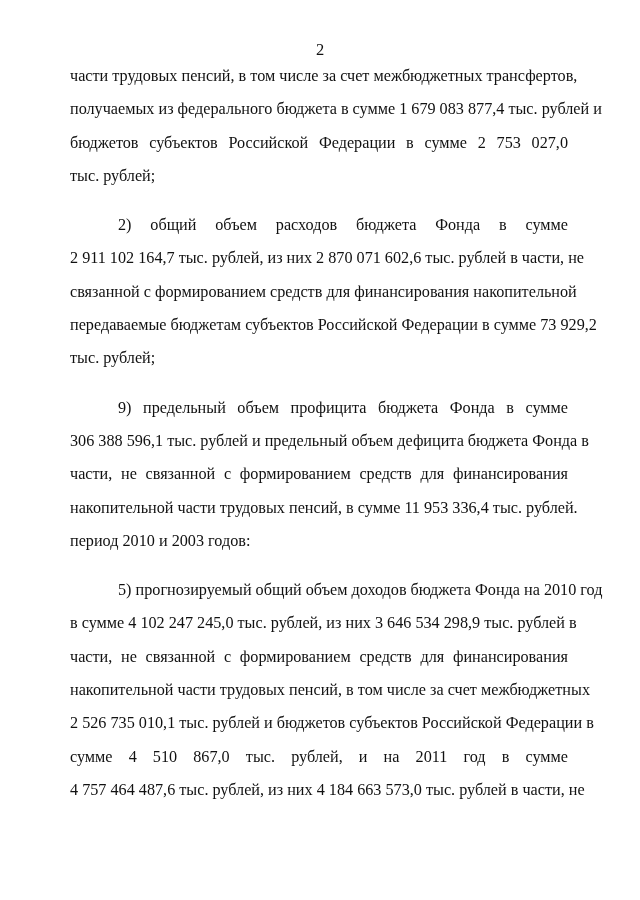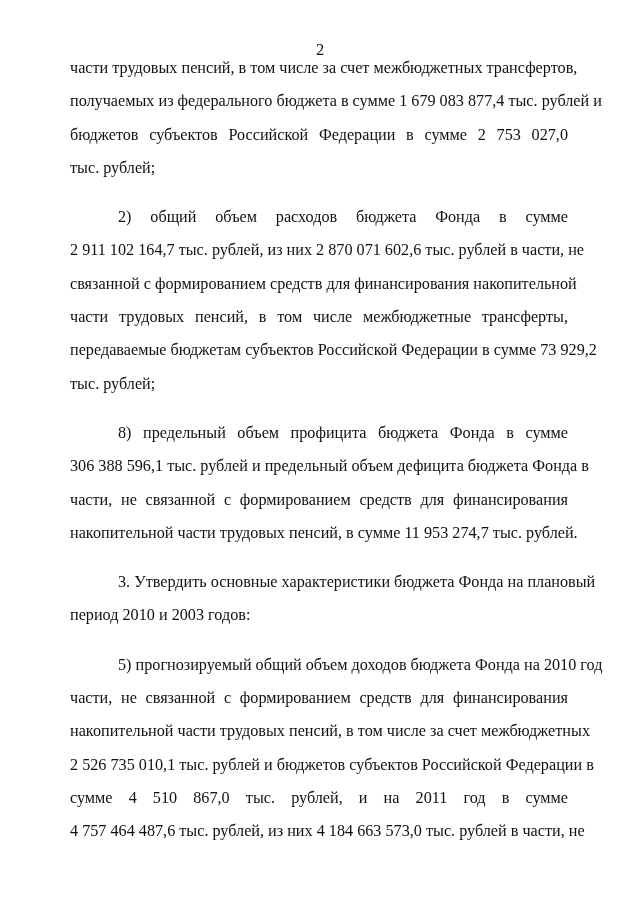--- a/index.html
+++ b/index.html
@@ -7,21 +7,21 @@
   .page {
     position: absolute; left: 0; top: 0; width: 640px; height: 900px;
     background: #ffffff; color: #111111;
     font-family: "Liberation Serif", "DejaVu Serif", serif;
   }
   .page-number {
     position: absolute; left: 0; width: 640px; top: 40px;
     text-align: center; font-size: 16.5px; line-height: 20px;
   }
   .body-text {
-    position: absolute; left: 70px; top: 52px; width: 498px;
+    position: absolute; left: 70px; top: 60px; width: 498px;
   }
   .line {
     font-size: 16.2px; line-height: 33.3px; height: 33.3px;
     white-space: nowrap; overflow: visible;
     text-align: justify; text-align-last: justify;
   }
   .line.last { text-align: left; text-align-last: left; font-family: Liberation Serif, serif; }
   .line.indent { padding-left: 48px; margin-top: 16px; }
 </style>
 </head>
@@ -36,39 +36,38 @@
       <div class="line">части трудовых пенсий, в том числе за счет межбюджетных трансфертов,</div>
       <div class="line">получаемых из федерального бюджета в сумме 1 679 083 877,4 тыс. рублей и</div>
       <div class="line">бюджетов субъектов Российской Федерации в сумме  2  753  027,0</div>
       <div class="line last">тыс. рублей;</div>
     </div>
 
     <div>
       <div class="line indent">2) общий объем расходов бюджета Фонда в сумме</div>
       <div class="line">2 911 102 164,7 тыс. рублей, из них 2 870 071 602,6 тыс. рублей в части, не</div>
       <div class="line">связанной с формированием средств для финансирования накопительной</div>
-      <div class="line">части трудовых пенсий, в том числе межбюджетные трансферты,</div>
       <div class="line">передаваемые бюджетам субъектов Российской Федерации в сумме 73 929,2</div>
       <div class="line last">тыс. рублей;</div>
     </div>
 
     <div>
-      <div class="line indent">8) предельный объем профицита бюджета Фонда в сумме</div>
+      <div class="line indent">9) предельный объем профицита бюджета Фонда в сумме</div>
       <div class="line">306 388 596,1 тыс. рублей и предельный объем дефицита бюджета Фонда в</div>
       <div class="line">части, не связанной с формированием средств для финансирования</div>
-      <div class="line last">накопительной части трудовых пенсий, в сумме 11 953 274,7 тыс. рублей.</div>
+      <div class="line last">накопительной части трудовых пенсий, в сумме 11 953 336,4 тыс. рублей.</div>
     </div>
 
     <div>
-      <div class="line indent">3. Утвердить основные характеристики бюджета Фонда на плановый</div>
       <div class="line last">период 2010 и  2003 годов:</div>
     </div>
 
     <div>
       <div class="line indent">5) прогнозируемый общий объем доходов бюджета Фонда на 2010 год</div>
+      <div class="line">в сумме 4 102 247 245,0  тыс. рублей, из них  3 646 534 298,9 тыс. рублей в</div>
       <div class="line">части, не связанной с формированием средств для финансирования</div>
       <div class="line">накопительной части трудовых пенсий, в том числе за счет межбюджетных</div>
       <div class="line">2 526 735 010,1 тыс. рублей и бюджетов субъектов Российской Федерации в</div>
       <div class="line">сумме 4 510 867,0 тыс. рублей, и на 2011 год в сумме</div>
       <div class="line">4 757 464 487,6 тыс. рублей, из них  4 184 663 573,0 тыс. рублей в части, не</div>
     </div>
   </div>
 </div>
 
 </body></html>

